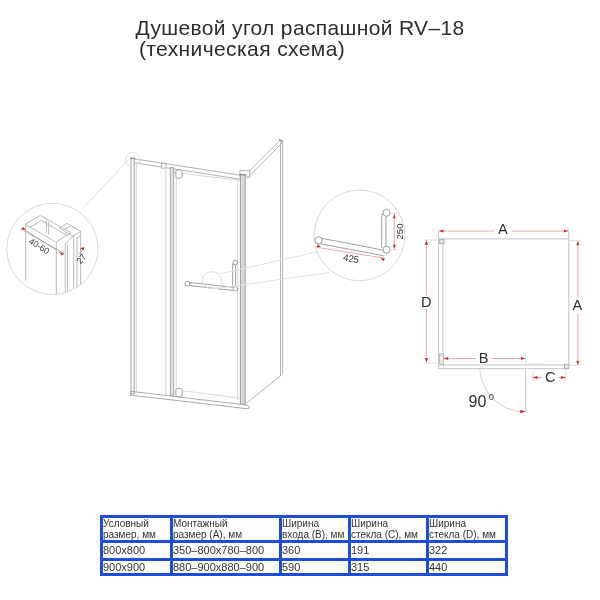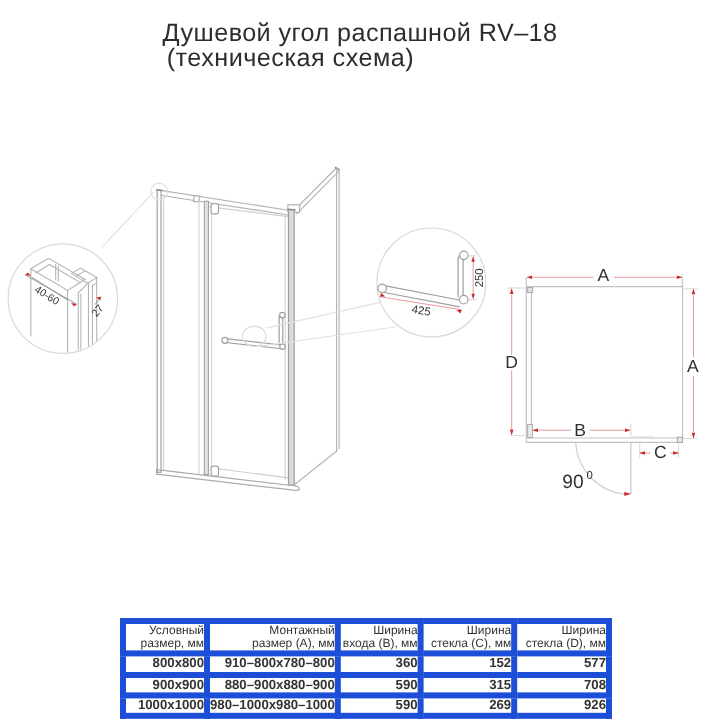--- a/index.html
+++ b/index.html
@@ -1,22 +1,22 @@
 <!DOCTYPE html>
 <html><head>
 <meta charset="utf-8">
 <style>
   html,body{margin:0;padding:0;background:#fff;}
   body{width:600px;height:600px;position:relative;font-family:"Liberation Sans",sans-serif;overflow:hidden;}
   .t1{position:absolute;top:16px;left:0;width:600px;font-size:21px;letter-spacing:0.35px;text-align:center;color:#2d2d2d;}
   .t2{position:absolute;top:37px;left:0;width:484px;font-size:21px;letter-spacing:0.4px;text-align:center;color:#2d2d2d;}
   table.spec{position:absolute;left:100px;top:515px;border-collapse:collapse;table-layout:fixed;color:#333;}
-  table.spec td{border:5px solid #1d4ed8;text-align:right;vertical-align:middle;padding:0;}
+  table.spec td{border:3px solid #1d4ed8;text-align:left;vertical-align:middle;padding:0;}
   td.h{font-size:10px;line-height:11px;}
-  td.d{font-size:11px;font-weight:bold;}
+  td.d{font-size:11px;}
   svg text{font-family:"Liberation Sans",sans-serif;}
 </style>
 </head>
 <body>
 
 <div class="t1">Душевой угол распашной RV–18</div>
 
 <div class="t2">(техническая схема)</div>
 
 <svg width="600" height="600" viewBox="0 0 600 600" style="position:absolute;left:0;top:0">
@@ -268,33 +268,26 @@
   <tbody>
       <tr style="height:25px">
     <td class="h">Условный<br>размер, мм</td>
     <td class="h">Монтажный<br>размер (А), мм</td>
     <td class="h">Ширина<br>входа (В), мм</td>
     <td class="h">Ширина<br>стекла (С), мм</td>
     <td class="h">Ширина<br>стекла (D), мм</td>
   </tr>
   <tr style="height:17.5px">
     <td class="d">800х800</td>
-        <td class="d">910–800х780–800</td>
+        <td class="d">350–800х780–800</td>
         <td class="d">360</td>
-        <td class="d">152</td>
-        <td class="d">577</td>
+        <td class="d">191</td>
+        <td class="d">322</td>
   </tr>
   <tr style="height:14px">
     <td class="d">900х900</td>
         <td class="d">880–900х880–900</td>
         <td class="d">590</td>
         <td class="d">315</td>
-        <td class="d">708</td>
-  </tr>
-  <tr style="height:16.5px">
-    <td class="d">1000х1000</td>
-        <td class="d">980–1000х980–1000</td>
-        <td class="d">590</td>
-        <td class="d">269</td>
-        <td class="d">926</td>
+        <td class="d">440</td>
   </tr>
 </tbody>
   </table>
 
 </body></html>

